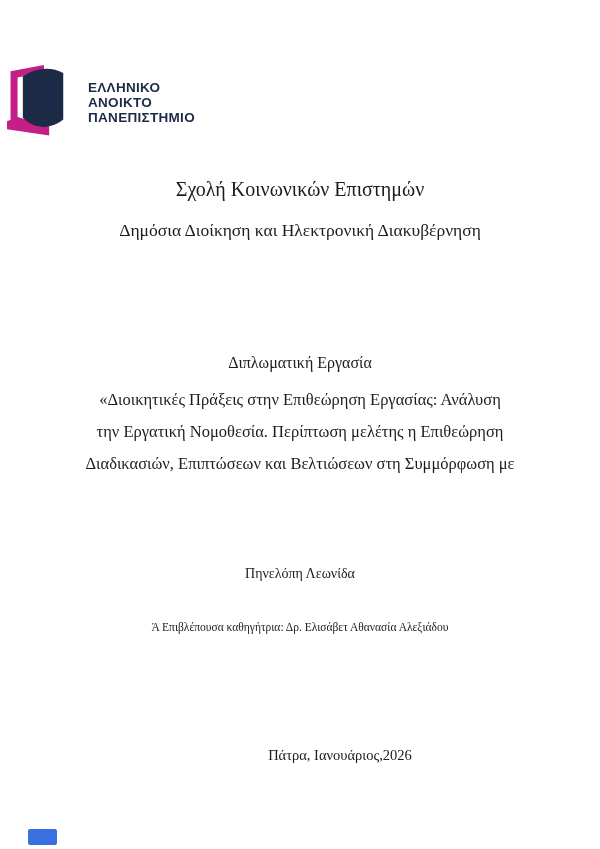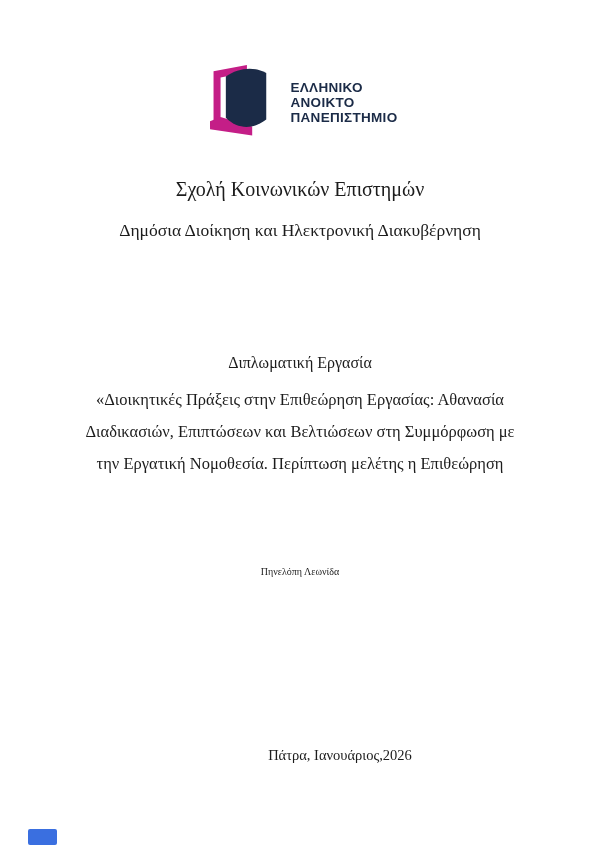--- a/index.html
+++ b/index.html
@@ -18,21 +18,20 @@
     overflow: hidden;
   }
 
   
   .logo {
     position: absolute;
     top: 64px;
     left: 0;
     width: 100%;
     display: flex;
-    justify-content: center;
     align-items: center;
     gap: 23px;
   }
   .logo-icon {
     width: 65px;
     height: 76px;
     flex: 0 0 auto;
   }
   .logo-text {
     font-family: "Liberation Sans", sans-serif;
@@ -56,21 +55,21 @@
   .thesis-label { top: 354px; font-size: 16px; }
   .thesis-title {
     position: absolute;
     top: 384px;
     left: 40px;
     width: 520px;
     text-align: center;
     font-size: 16.5px;
     line-height: 32px;
   }
-  .author    { top: 566px; font-size: 10px;   }
+  .author    { top: 566px; font-size: 14px;   }
   .supervisor{ top: 621px; font-size: 11.5px; }
   .placedate { top: 747px; font-size: 14.5px; padding-left: 40px; }
 
   
   .corner-marker {
     position: absolute;
     left: 28px;
     top: 829px;
     width: 29px;
     height: 16px;
@@ -96,25 +95,26 @@
       <div>ΑΝΟΙΚΤΟ</div>
       <div>ΠΑΝΕΠΙΣΤΗΜΙΟ</div>
     </div>
   </div>
 
   <div class="center-line school">Σχολή Κοινωνικών Επιστημών</div>
   <div class="center-line program">Δημόσια Διοίκηση και Ηλεκτρονική Διακυβέρνηση</div>
 
   <div class="center-line thesis-label">Διπλωματική Εργασία</div>
   <div class="thesis-title">
-    <div>«Διοικητικές Πράξεις στην Επιθεώρηση Εργασίας: Αθανασία</div>
+    <div>«Διοικητικές Πράξεις στην Επιθεώρηση Εργασίας: Ανάλυση</div>
+    <div>την Εργατική Νομοθεσία. Περίπτωση μελέτης η Επιθεώρηση</div>
     <div>Διαδικασιών, Επιπτώσεων και Βελτιώσεων στη Συμμόρφωση με</div>
-    <div>την Εργατική Νομοθεσία. Περίπτωση μελέτης η Επιθεώρηση</div>
   </div>
 
   <div class="center-line author">Πηνελόπη Λεωνίδα</div>
 
+  <div class="center-line supervisor">Ά Επιβλέπουσα καθηγήτρια: Δρ. Ελισάβετ Αθανασία Αλεξιάδου</div>
 
   <div class="center-line placedate">Πάτρα, Ιανουάριος,2026</div>
 
   <div class="corner-marker" style="background: rgb(58, 111, 224);"></div>
 
 </div>
 
 </body></html>

